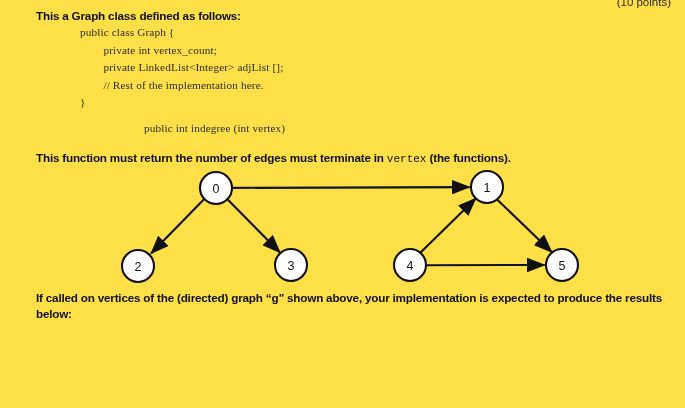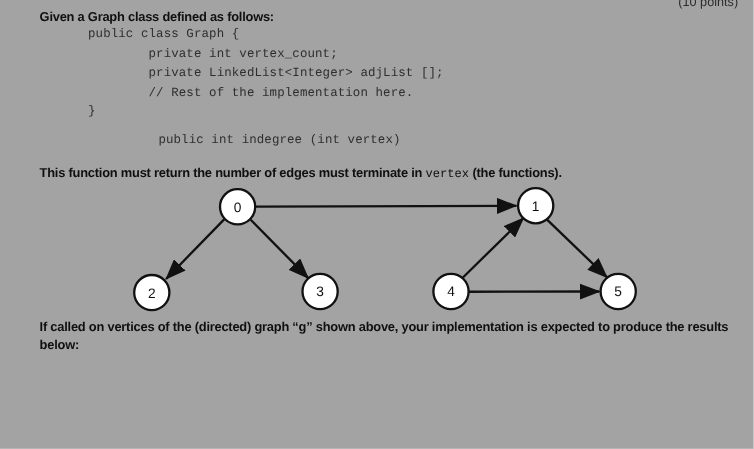--- a/index.html
+++ b/index.html
@@ -11,21 +11,21 @@
     width: 685px;
     height: 408px;
     position: relative;
     overflow: hidden;
     font-family: "Liberation Sans", sans-serif;
     color: #1a1a1a;
   }
   .page {
     position: absolute;
     inset: 0;
-    background: #a3a3a3;
+    background: #fde047;
   }
   .points-header {
     position: absolute;
     top: -4px;
     right: 14px;
     font-family: "Liberation Sans", sans-serif;
     font-size: 11.5px;
     color: #2b2b2b;
     letter-spacing: 0px;
     white-space: nowrap;
@@ -42,21 +42,21 @@
     letter-spacing: -0.2px;
   }
   .prose .mono-inline {
     font-family: Liberation Mono, monospace;
     font-weight: 400;
     font-size: 11px;
     letter-spacing: 0px;
   }
   .code {
     position: absolute;
-    font-family: Liberation Mono, monospace;
+    font-family: Liberation Serif, serif;
     font-size: 11.3px;
     line-height: 17.6px;
     color: #2e2e2e;
     white-space: pre;
     letter-spacing: 0.1px;
   }
   #line-given      { top: 8px;   left: 36px; }
   #line-show       { top: 116px; left: 36px; }
   #line-thisfunc   { top: 150px; left: 36px; }
   #line-ifcalled   { top: 290px; left: 36px; }
@@ -82,21 +82,21 @@
     dominant-baseline: central;
   }
 </style>
 </head>
 <body>
 
 <div class="page">
 
   <div class="points-header">(10 points)</div>
 
-  <div class="prose" id="line-given">Given a Graph class defined as follows:</div>
+  <div class="prose" id="line-given">This a Graph class defined as follows:</div>
 
   <div class="code" id="code-class">public class Graph {
         private int vertex_count;
         private LinkedList&lt;Integer&gt; adjList [];
         // Rest of the implementation here.
 }</div>
 
 
   <div class="code" id="code-signature">public int indegree (int vertex)</div>
 

